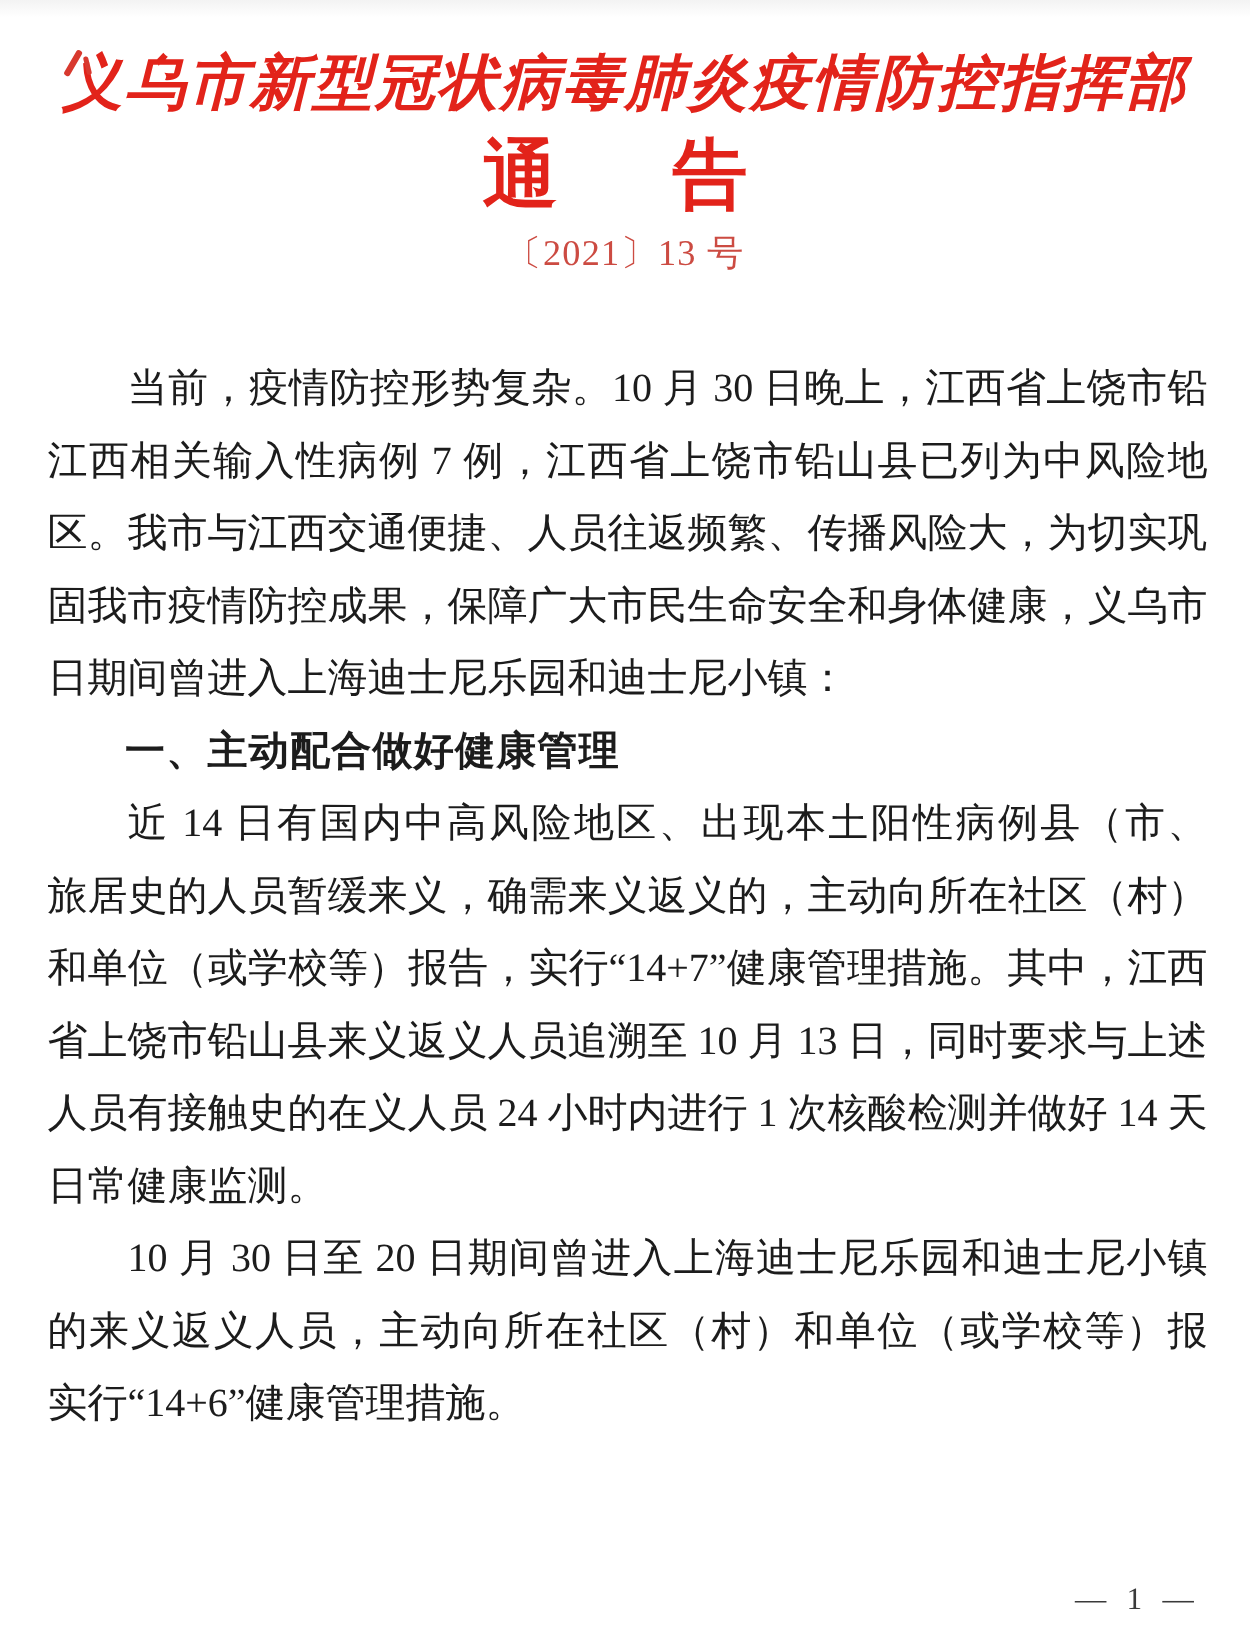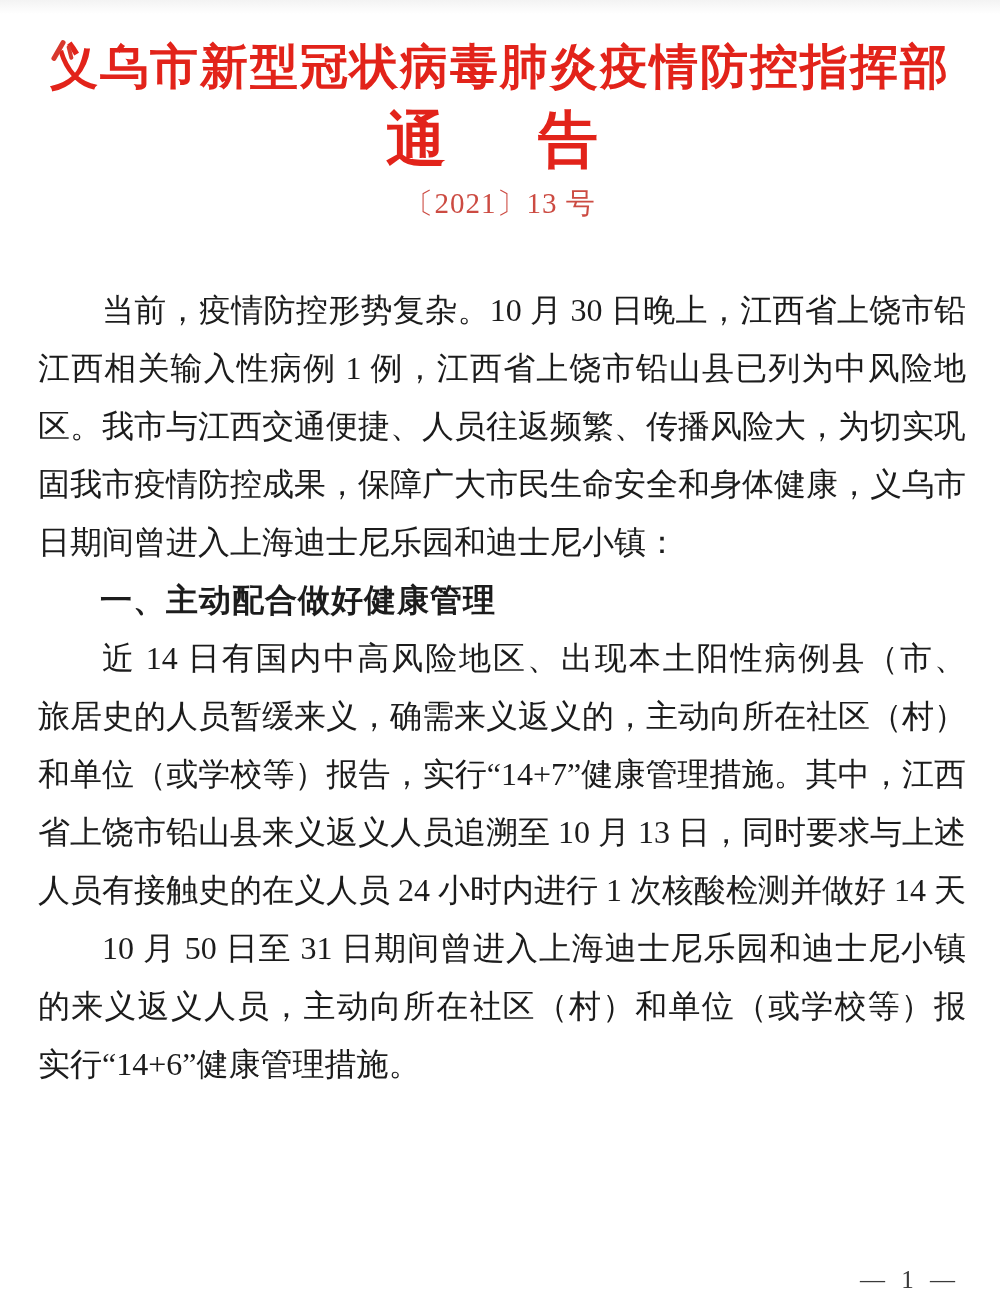--- a/index.html
+++ b/index.html
@@ -92,46 +92,47 @@
 </style>
 </head>
 <body>
 
 <div class="page">
 
   <div class="scan-mark m1"></div>
   <div class="scan-mark m2"></div>
 
   <div class="header">
-    <div class="issuer-title" style="color: rgb(226, 35, 26);">义乌市新型冠状病毒肺炎疫情防控指挥部</div>
+    <div class="issuer-title" style="color: rgb(226, 35, 26); font-style: italic;">义乌市新型冠状病毒肺炎疫情防控指挥部</div>
     <div class="notice-title" style="color: rgb(226, 35, 26);">通　告</div>
     <div class="doc-number" style="color: rgb(204, 75, 66);">〔2021〕13 号</div>
   </div>
 
   <div class="doc-body">
     <div>
       <div class="line first">当前，疫情防控形势复杂。10 月 30 日晚上，江西省上饶市铅</div>
-      <div class="line">江西相关输入性病例 1 例，江西省上饶市铅山县已列为中风险地</div>
+      <div class="line">江西相关输入性病例 7 例，江西省上饶市铅山县已列为中风险地</div>
       <div class="line">区。我市与江西交通便捷、人员往返频繁、传播风险大，为切实巩</div>
       <div class="line">固我市疫情防控成果，保障广大市民生命安全和身体健康，义乌市</div>
       <div class="line lastline">日期间曾进入上海迪士尼乐园和迪士尼小镇：</div>
     </div>
 
     <div class="line heading">一、主动配合做好健康管理</div>
 
     <div>
       <div class="line first">近 14 日有国内中高风险地区、出现本土阳性病例县（市、区）</div>
       <div class="line">旅居史的人员暂缓来义，确需来义返义的，主动向所在社区（村）</div>
       <div class="line">和单位（或学校等）报告，实行“14+7”健康管理措施。其中，江西</div>
       <div class="line">省上饶市铅山县来义返义人员追溯至 10 月 13 日，同时要求与上述</div>
       <div class="line">人员有接触史的在义人员 24 小时内进行 1 次核酸检测并做好 14 天</div>
+      <div class="line lastline">日常健康监测。</div>
     </div>
 
     <div>
-      <div class="line first">10 月 50 日至 31 日期间曾进入上海迪士尼乐园和迪士尼小镇</div>
+      <div class="line first">10 月 30 日至 20 日期间曾进入上海迪士尼乐园和迪士尼小镇</div>
       <div class="line">的来义返义人员，主动向所在社区（村）和单位（或学校等）报告，</div>
       <div class="line lastline">实行“14+6”健康管理措施。</div>
     </div>
   </div>
 
   <div class="footer">— 1 —</div>
 
 </div>
 
 </body></html>

